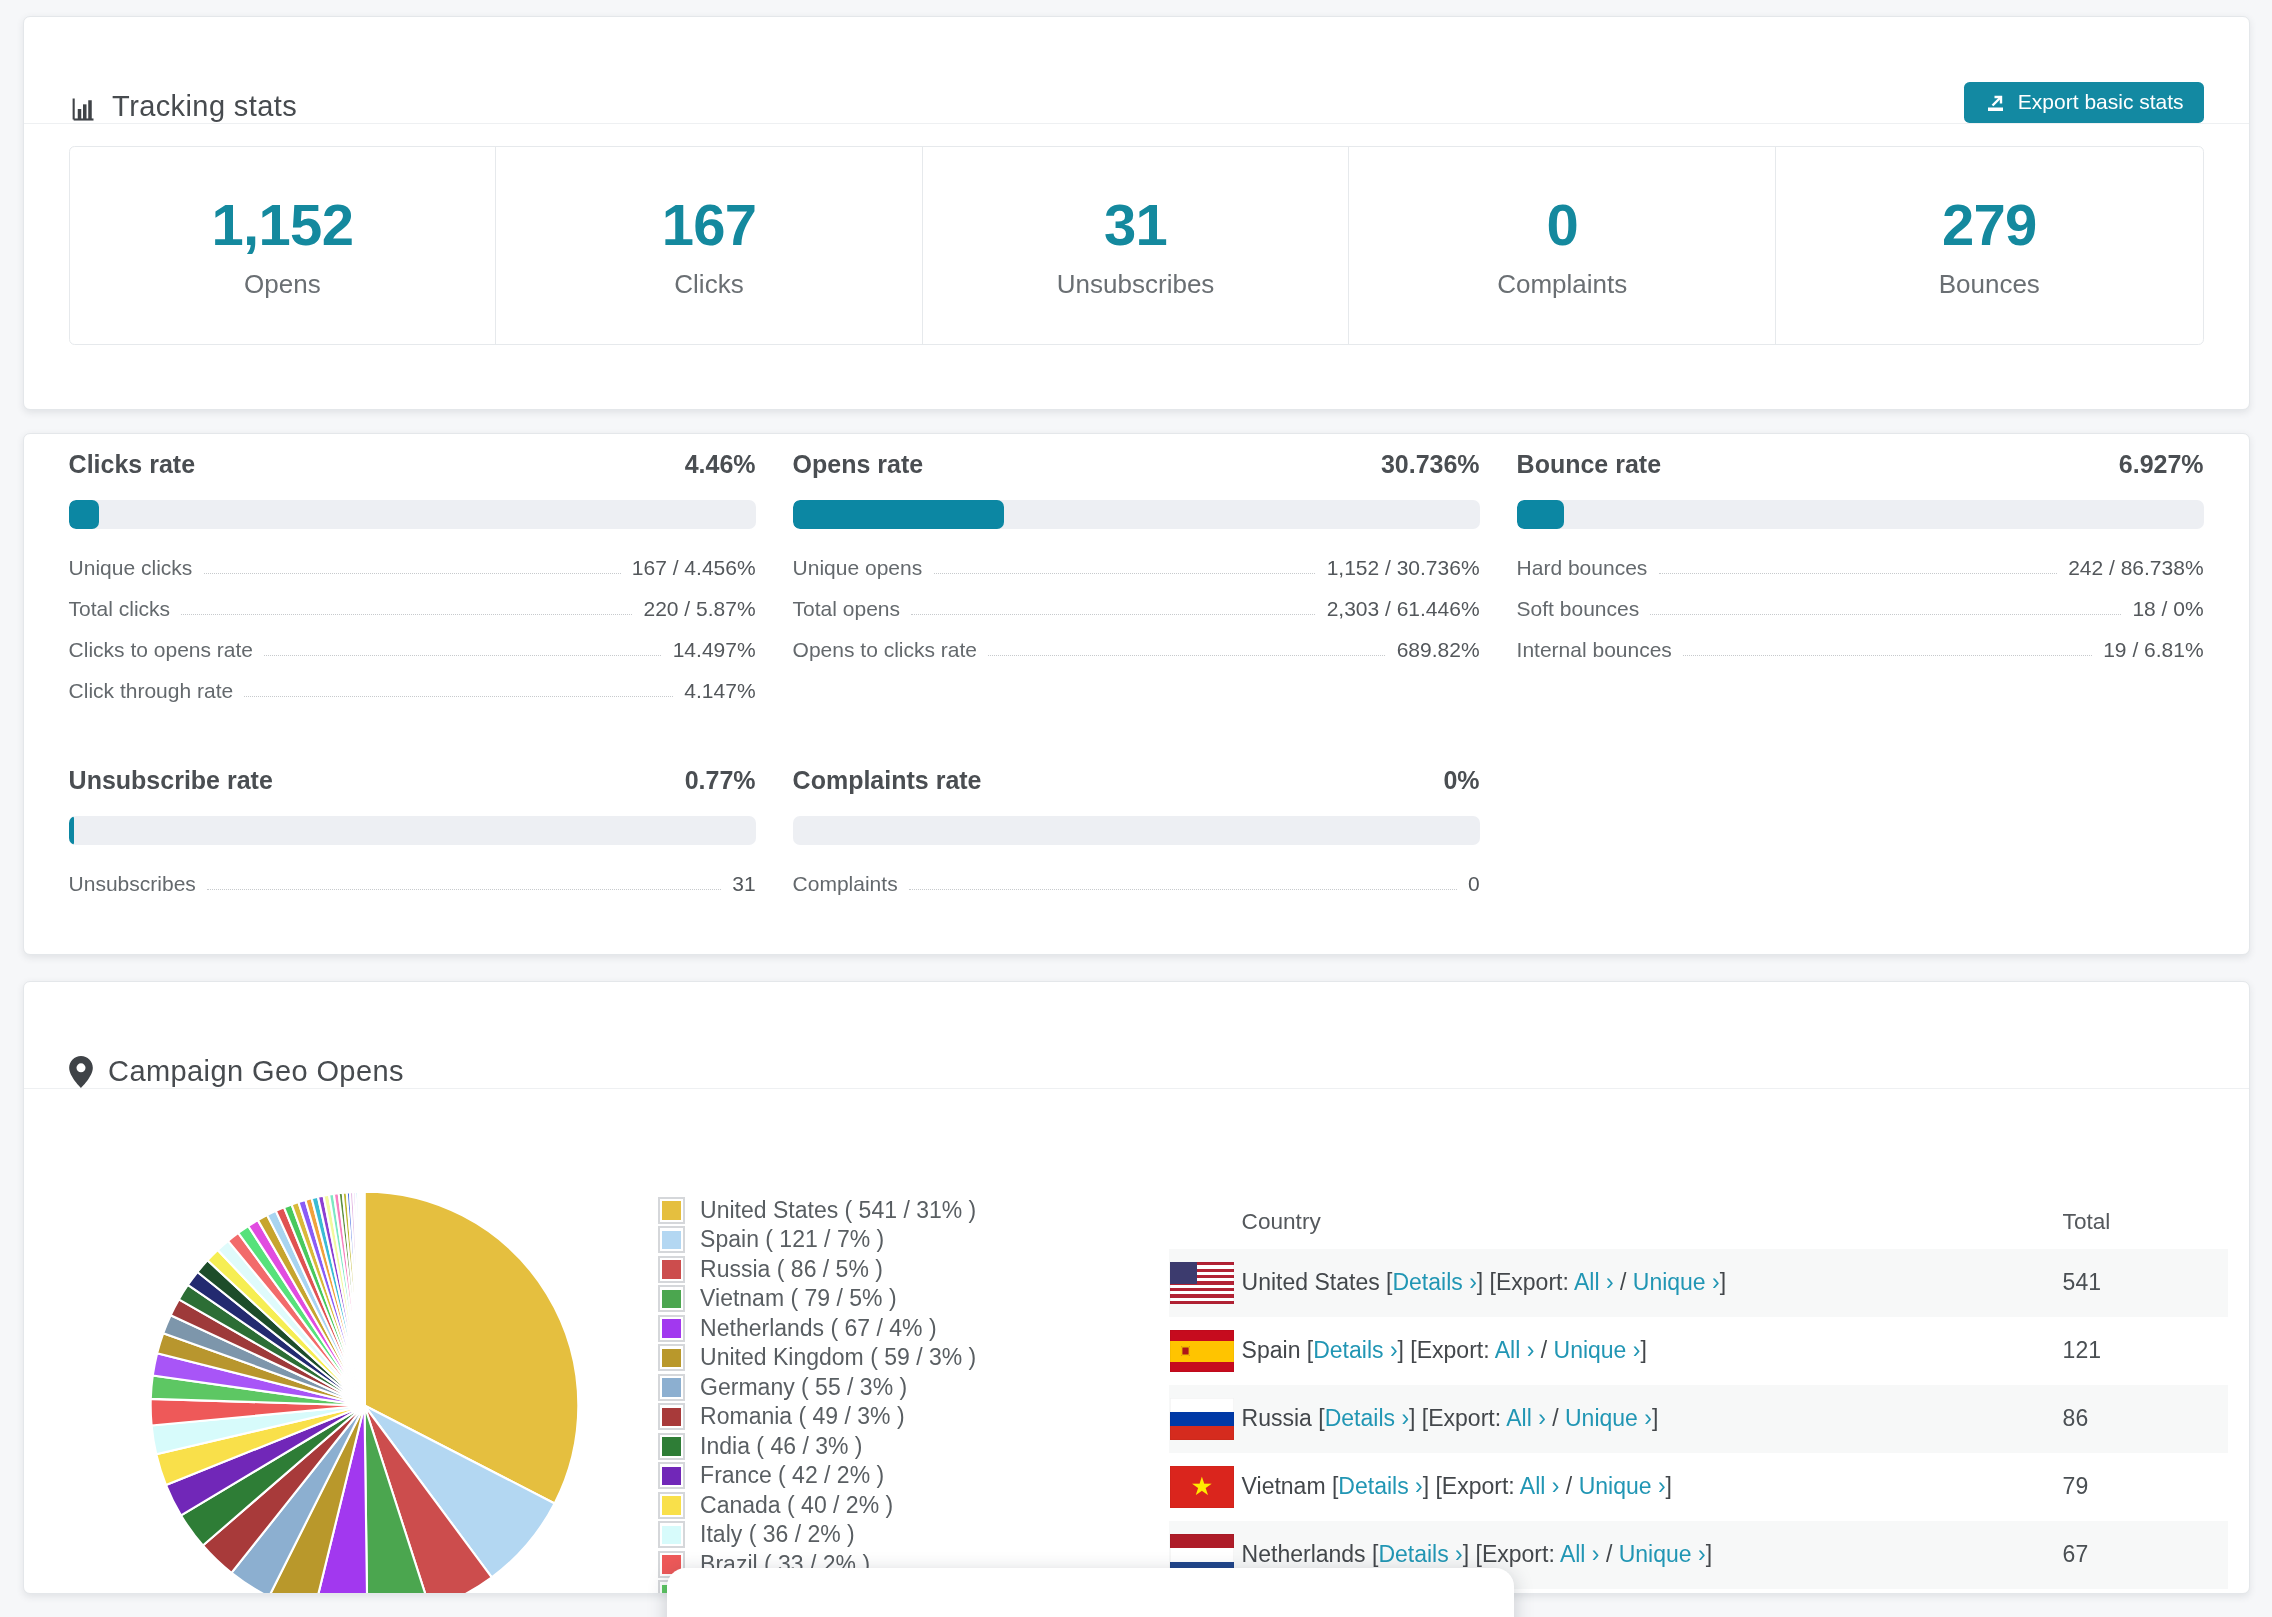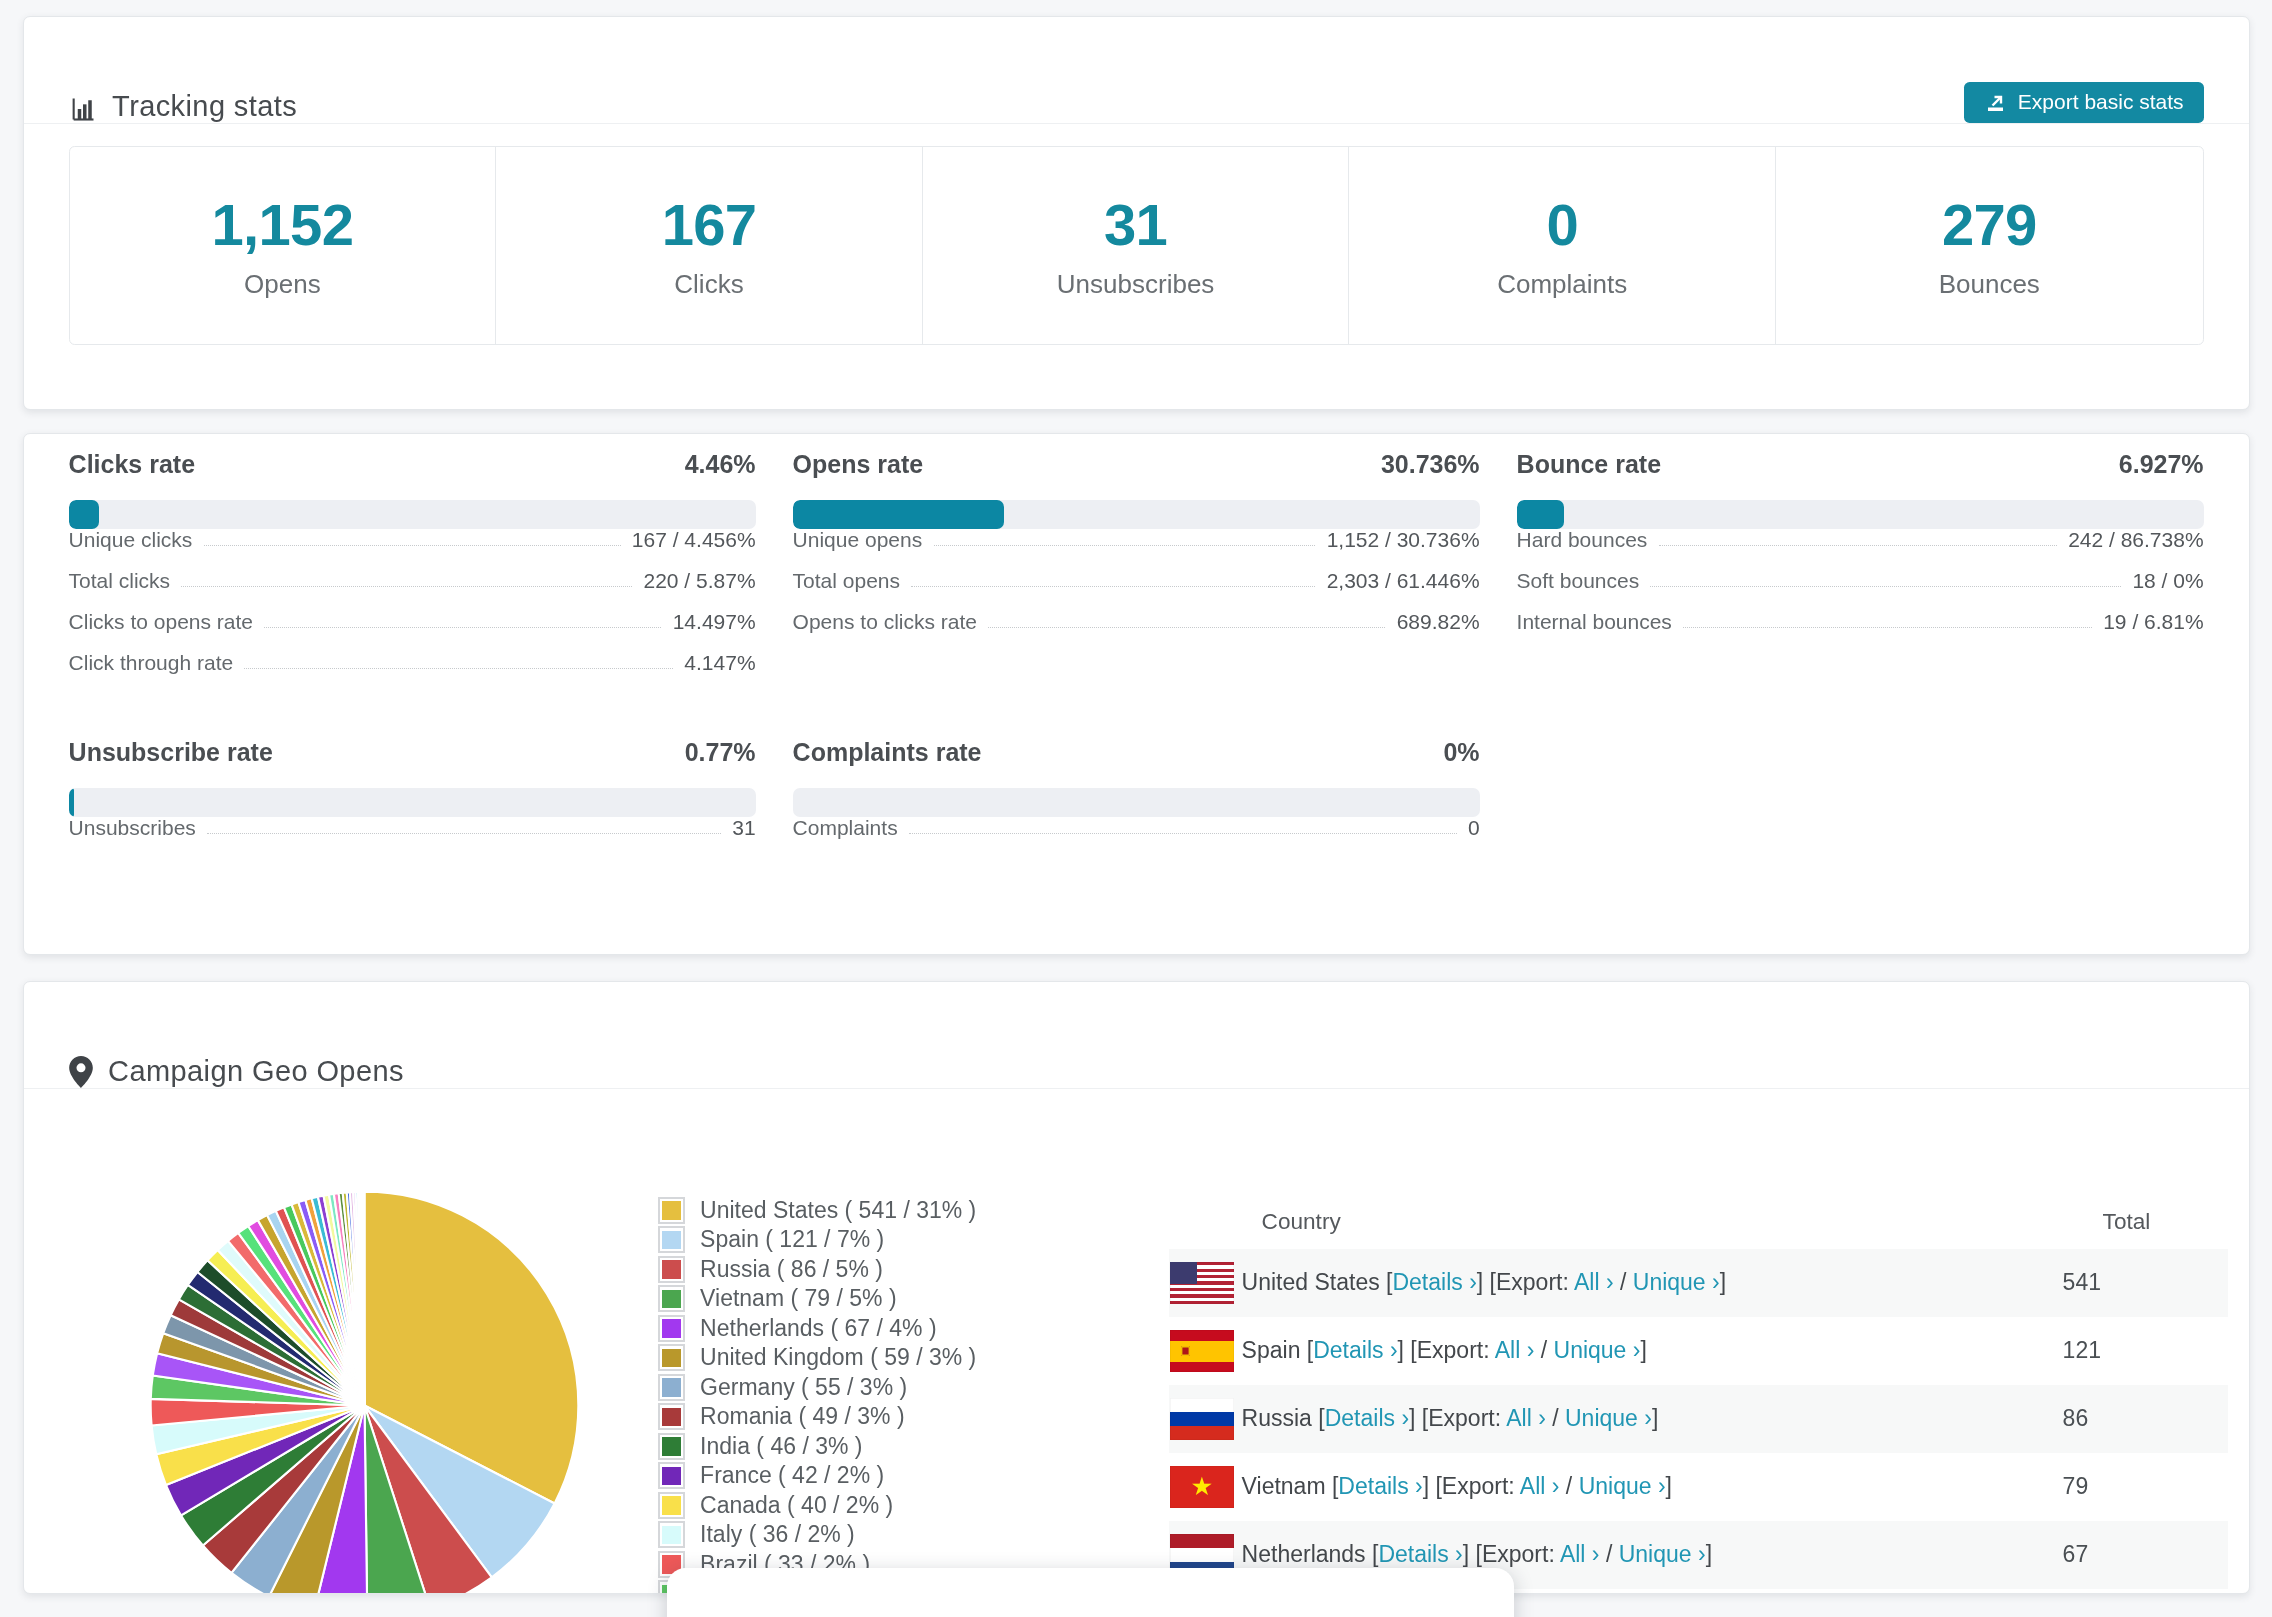--- a/index.html
+++ b/index.html
@@ -44,37 +44,37 @@
   
   .rates-grid {
     padding:16px 45px 0; display:grid;
     grid-template-columns:repeat(3,1fr); column-gap:37px; row-gap:45px;
   }
   .rate-head { display:flex; align-items:baseline; }
   .rate-title { font-size:25px; font-weight:700; color:#4a4e52; }
   .rate-value { margin-left:auto; font-size:25px; font-weight:700; color:#4a4e52; }
   .bar-track { margin-top:21px; height:29px; background:#edeff3; border-radius:7px; overflow:hidden; position:relative; }
   .bar-fill  { height:100%; background:#0c87a3; border-radius:7px; }
-  .rate-rows { }
+  .rate-rows { margin-top:28px; }
   .rate-row  { display:flex; align-items:flex-end; margin-bottom:18.4px; height:22.6px; }
   .rate-row-label { font-size:21px; color:#64696d; white-space:nowrap; }
   .leader { flex:1; border-bottom:1.4px dotted #c7cacd; margin:0 11.3px 5.6px; }
   .rate-row-value { font-size:21px; color:#53575b; white-space:nowrap; }
 
   
   .geo-content { position:relative; height:506px; }
   .pie-wrap { position:absolute; left:121px; top:97px; width:439px; height:439px; }
   .legend { position:absolute; left:634px; top:107px; }
   .legend-item { display:flex; align-items:center; height:29.5px; }
   .swatch { width:27px; height:27px; border:2.1px solid #d5d7da; background:#fff; padding:2.1px; margin-right:15.5px; flex:none; }
   .swatch i { display:block; width:100%; height:100%; }
   .legend-label { font-size:23px; color:#595e62; white-space:nowrap; }
 
   .geo-table { position:absolute; left:1145px; top:106px; width:1059px; }
-  .thead { display:grid; grid-template-columns:73px 821px 164px; height:54px; align-items:center;gap:20px; }
+  .thead { display:grid; grid-template-columns:73px 821px 164px; height:54px; align-items:center; }
   .thead .th { font-size:22.6px; color:#55595d; }
   .trow {
     display:grid; grid-template-columns:73px 821px 164px; height:68px; align-items:center;
   }
   .trow.striped { background:#f7f8f8; }
   .cell-flag { padding-left:1.4px; }
   .cell-country { font-size:23px; color:#43474b; white-space:nowrap; }
   .cell-total { font-size:23px; color:#4a4f53; }
   .link { color:#2196b4; text-decoration:none; cursor:pointer; }
 

